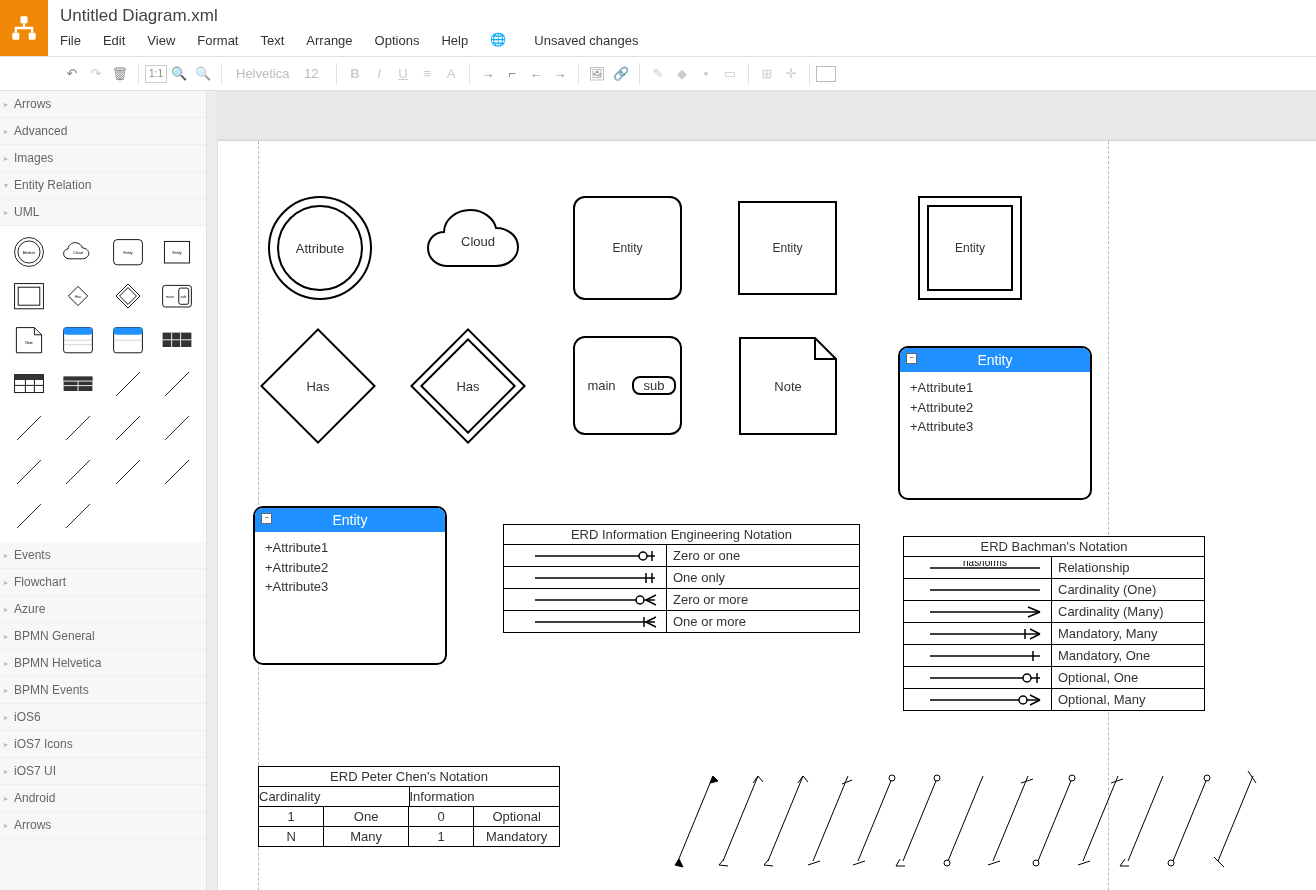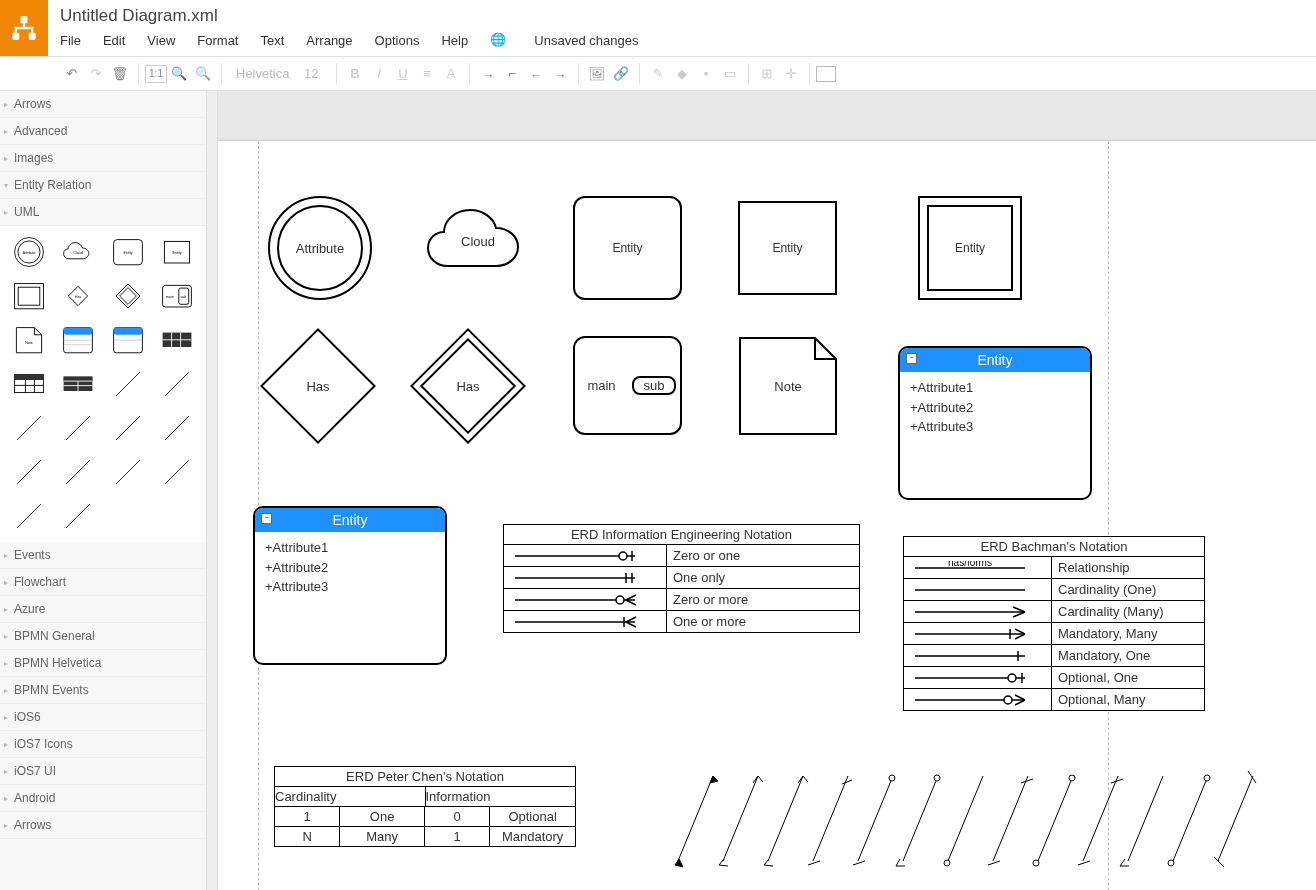--- a/index.html
+++ b/index.html
@@ -49,21 +49,21 @@
   .note{}
   .ent-table{border:2px solid #000;border-radius:10px;overflow:hidden;display:flex;flex-direction:column;background:#fff}
   .ent-table .hdr{background:#1e90ff;color:#fff;text-align:center;padding:4px 0;font-size:14px;position:relative}
   .ent-table .hdr .mini{position:absolute;left:6px;top:5px;width:9px;height:9px;background:#fff;border:1px solid #666;font-size:7px;line-height:7px;text-align:center;color:#000}
   .ent-table .body{padding:6px 10px;line-height:1.5;font-size:13px;text-align:left}
   .erd-table{border:1.5px solid #000;background:#fff;font-size:13px}
   .erd-table .title{text-align:center;border-bottom:1.5px solid #000;padding:2px 0}
   .erd-table .row{display:flex;border-bottom:1.5px solid #000}
   .erd-table .row:last-child{border-bottom:none}
   .erd-table .row .cell{padding:3px 6px}
-  .erd-table .row .c-svg{flex:0 0 150px;border-right:1.5px solid #000;display:flex;align-items:center;justify-content:flex-start}
+  .erd-table .row .c-svg{flex:0 0 150px;border-right:1.5px solid #000;display:flex;align-items:center;justify-content:flex-end}
   .erd-table .row .c-lab{flex:1}
   .chen{border:1.5px solid #000;background:#fff;font-size:13px}
   .chen .title{text-align:center;border-bottom:1.5px solid #000;padding:2px 0}
   .chen .sub{display:flex;border-bottom:1.5px solid #000}
   .chen .sub div{flex:1;padding:2px 0}
   .chen .sub div:first-child{border-right:1.5px solid #000}
   .chen .grid{display:grid;grid-template-columns:1fr 1.3fr 1fr 1.3fr}
   .chen .grid div{border-right:1.5px solid #000;border-bottom:1.5px solid #000;text-align:center;padding:2px 0}
   .chen .grid div:nth-child(4n){border-right:none}
   .chen .grid div:nth-last-child(-n+4){border-bottom:none}
@@ -500,21 +500,21 @@
                 <line x1="5" y1="7" x2="115" y2="7" stroke="#000" stroke-width="1.5"></line>
                 <circle cx="98" cy="7" r="4" fill="#fff" stroke="#000" stroke-width="1.5"></circle>
                 <line x1="115" y1="7" x2="105" y2="2" stroke="#000" stroke-width="1.5"></line>
                 <line x1="115" y1="7" x2="105" y2="12" stroke="#000" stroke-width="1.5"></line>
               </svg>
             </div>
             <div class="cell c-lab">Optional, Many</div>
           </div>
       </div>
 
-      <div class="chen" style="position:absolute;left:56px;top:625px;width:300px">
+      <div class="chen" style="position:absolute;left:40px;top:625px;width:300px">
         <div class="title">ERD Peter Chen's Notation</div>
         <div class="sub">
             <div>Cardinality</div>
             <div>Information</div>
           </div>
         <div class="grid">
           <div>1</div>
             <div>One</div>
             <div>0</div>
             <div>Optional</div>

